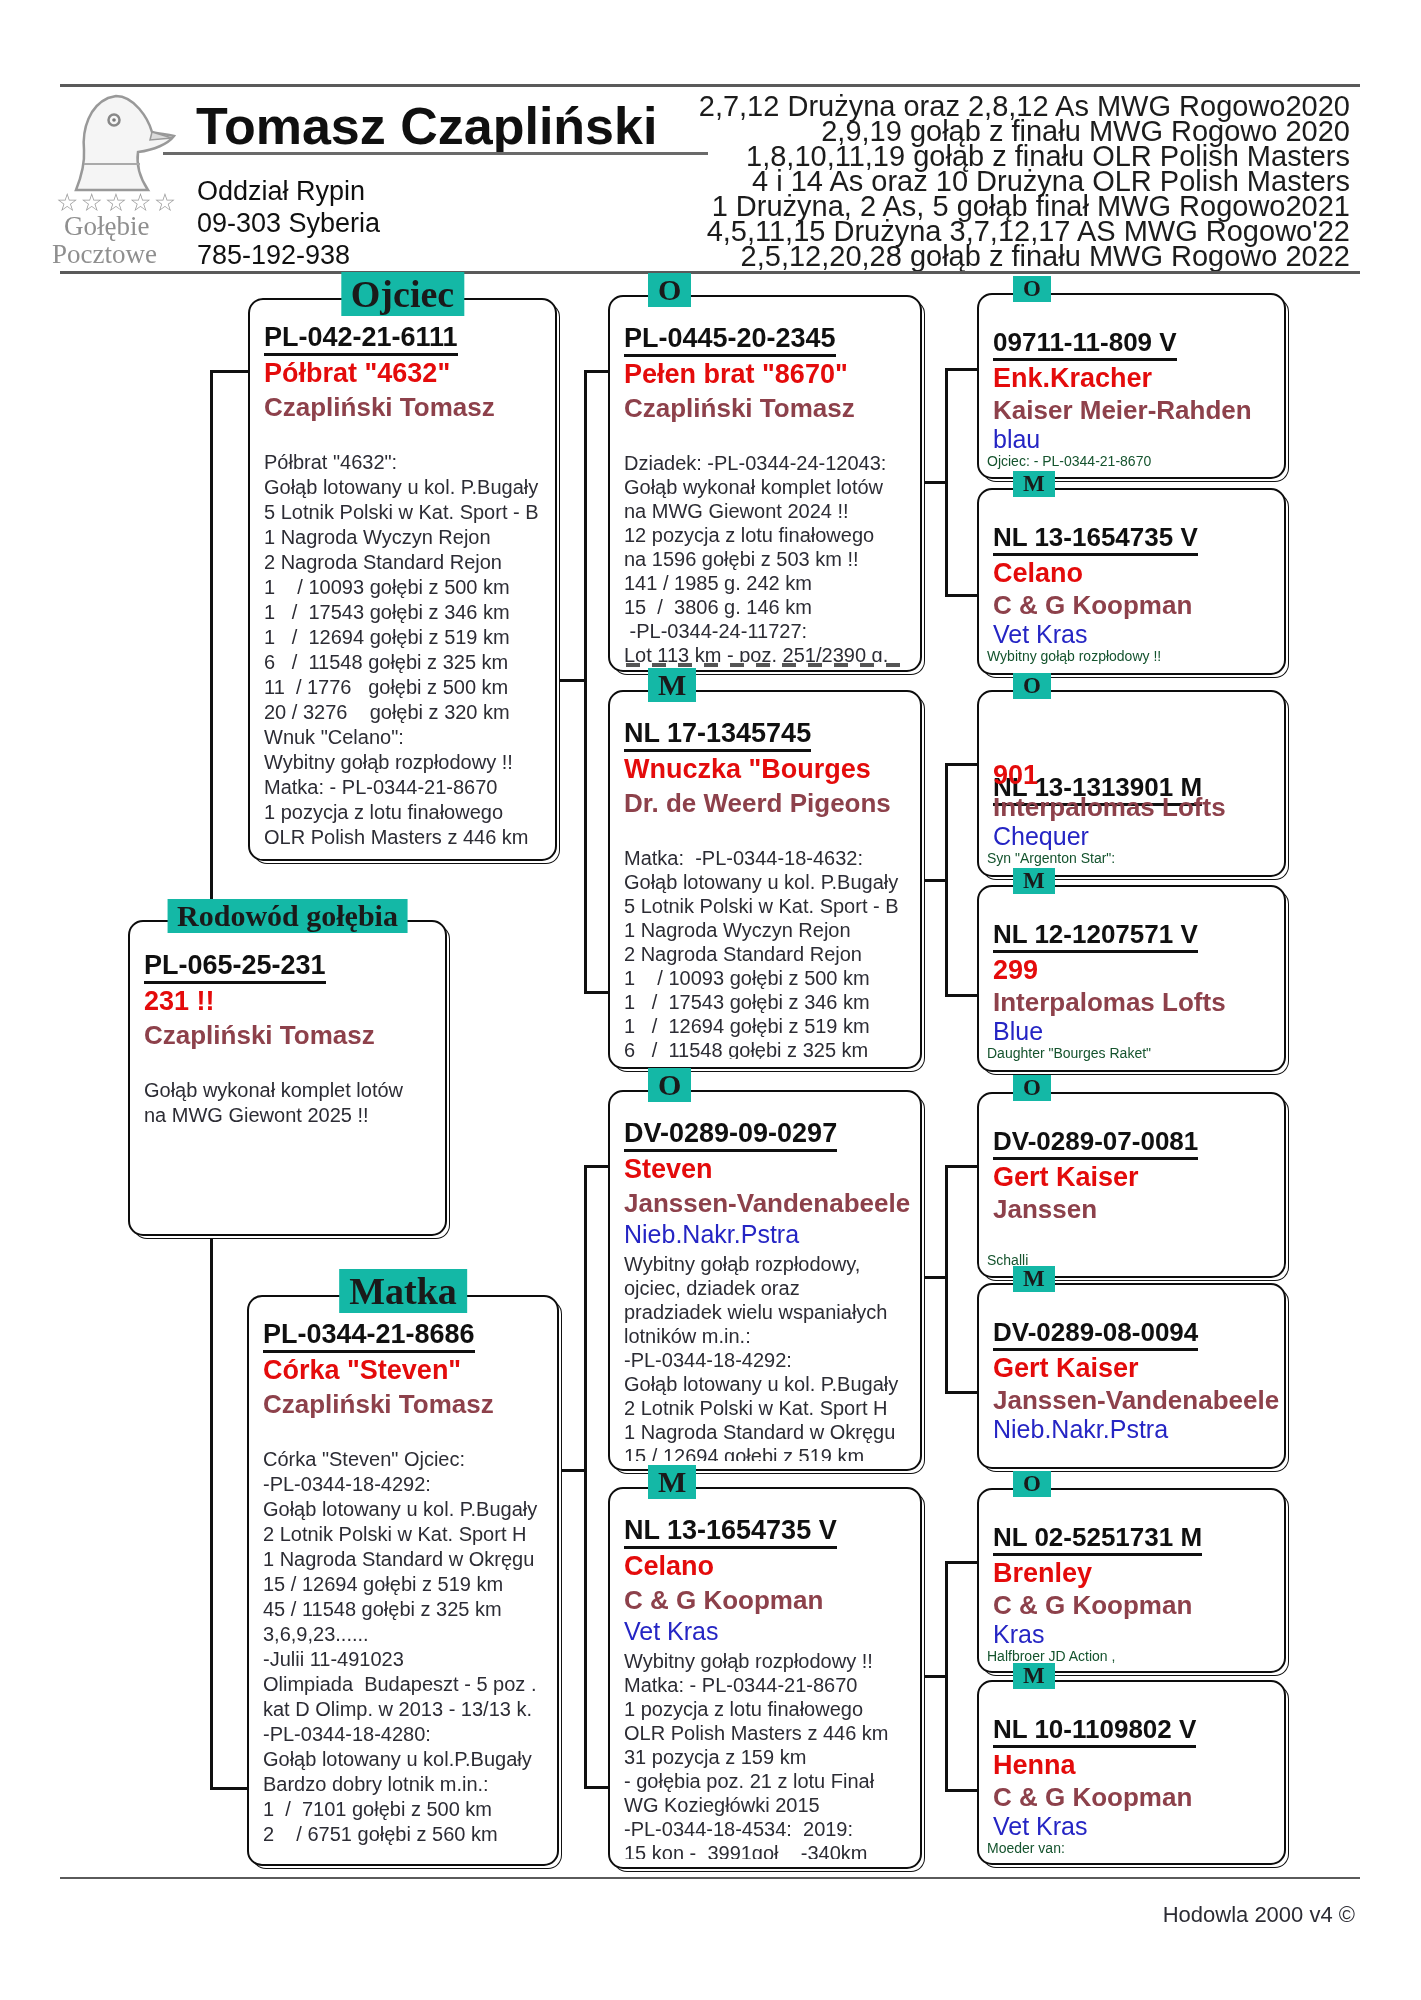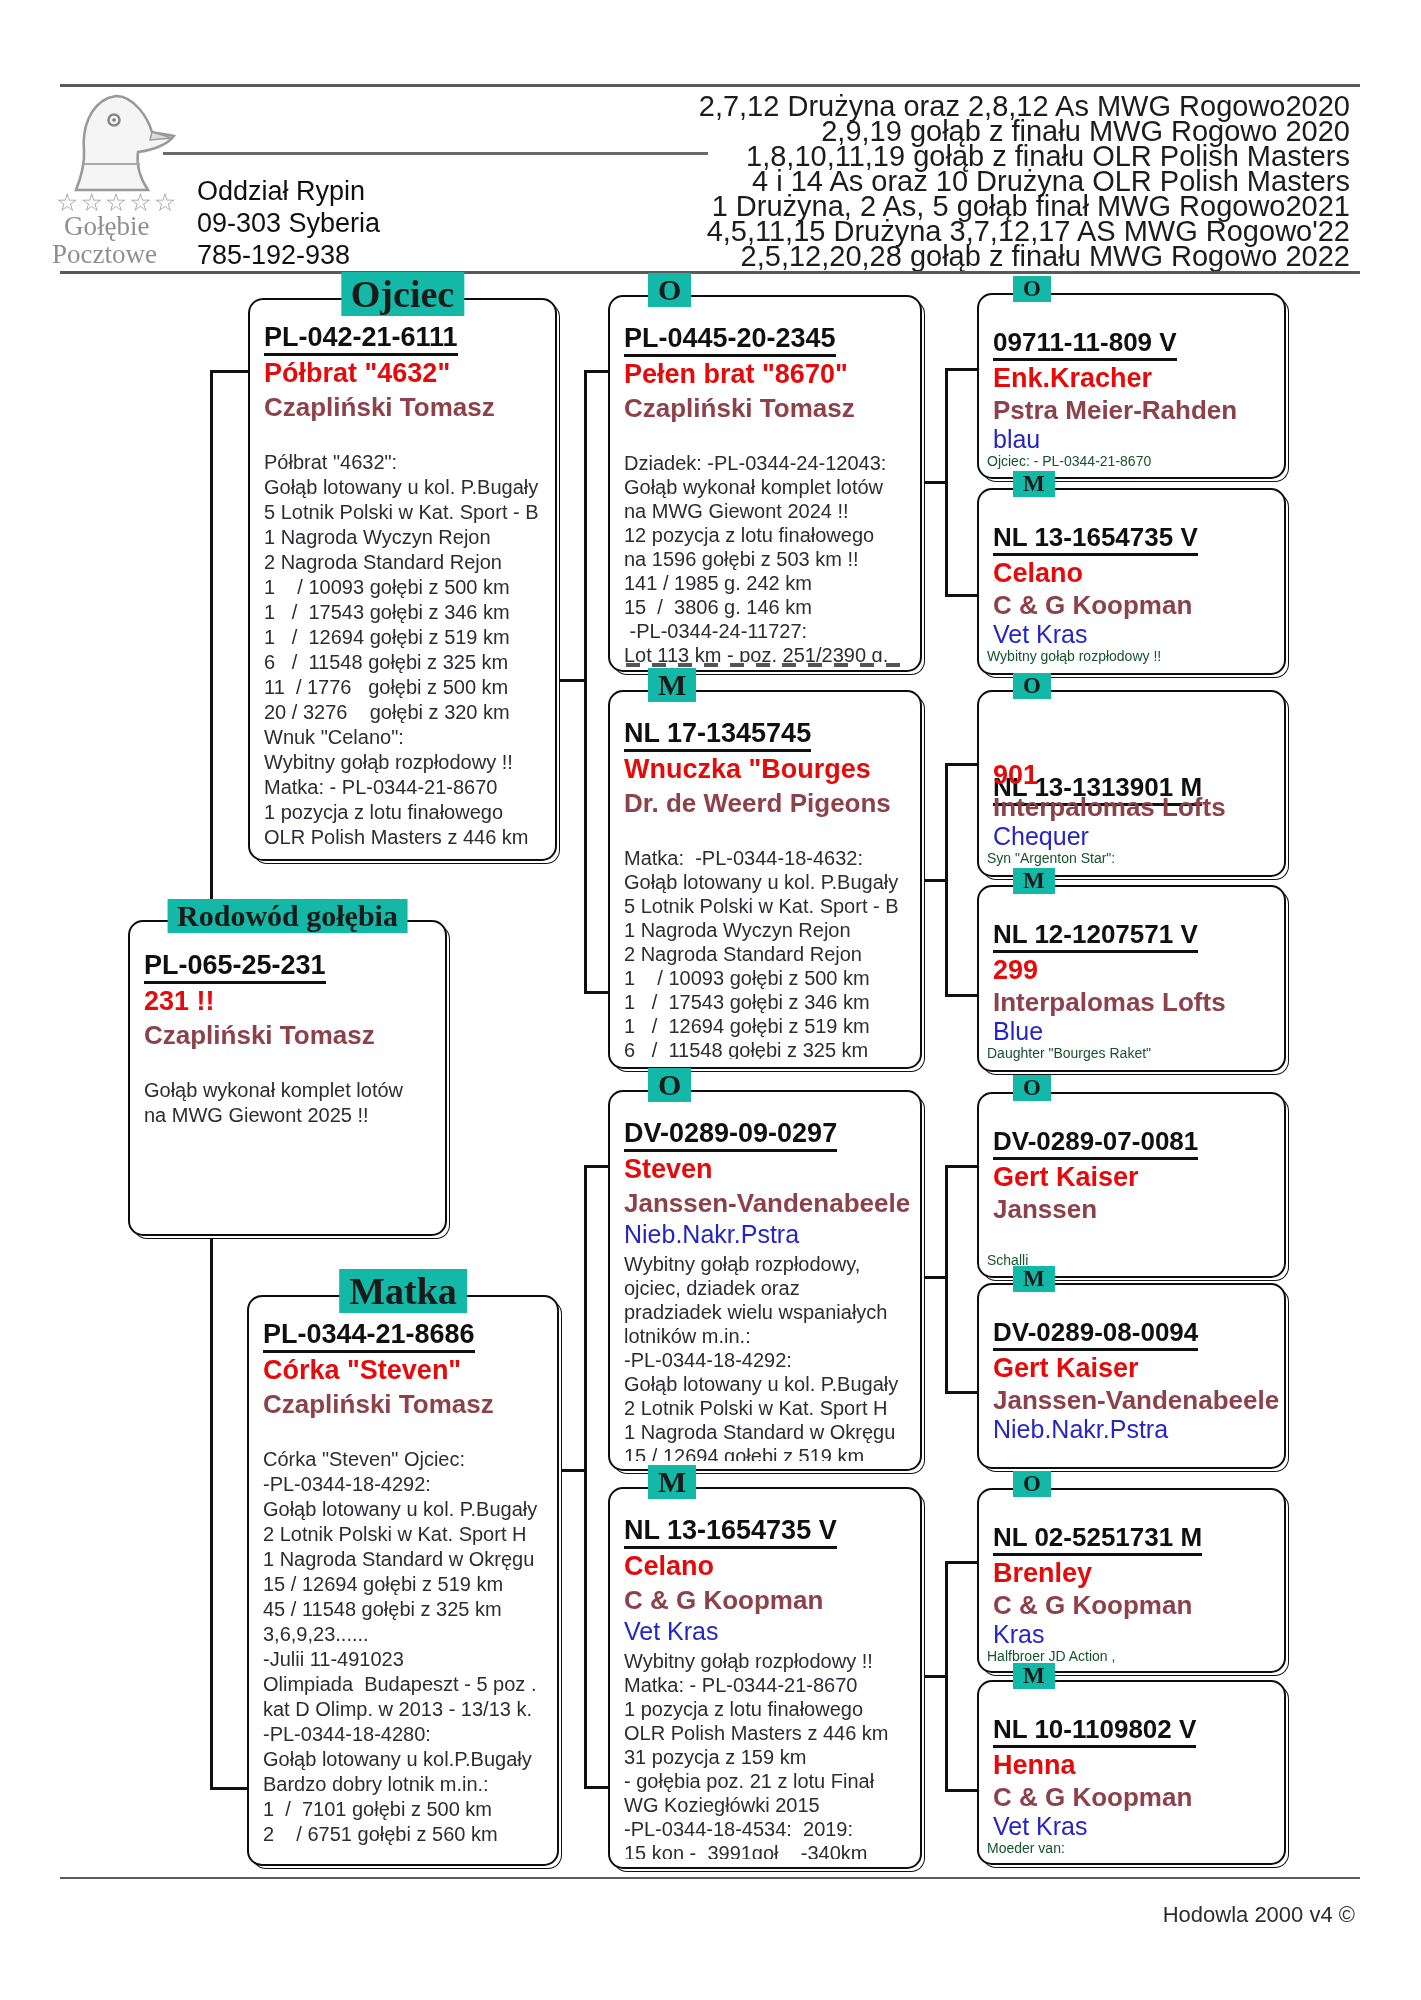--- a/index.html
+++ b/index.html
@@ -53,20 +53,21 @@
       <circle cx="44" cy="28" r="5.5" fill="none" stroke="#888" stroke-width="2.5"></circle>
       <circle cx="44" cy="28" r="1.8" fill="#777"></circle>
       <path d="M82 40 L102 46 L80 48 Z" fill="#dcdcdc" stroke="#999" stroke-width="1.5"></path>
       <path d="M14 72 L70 72" stroke="#aaa" stroke-width="2"></path>
     </svg>
   </div>
   <div class="abs logo-stars" style="left:56px;top:188px;">☆☆☆☆☆</div>
   <div class="abs logo-txt" style="left:64px;top:212px;">Gołębie</div>
   <div class="abs logo-txt" style="left:52px;top:240px;">Pocztowe</div>
 
+  <div id="breeder-name" class="abs" style="left:196px;top:96px;">Tomasz Czapliński</div>
   <div class="rule" style="left:163px;top:152px;width:545px;height:3px;background:#6a6a6a;"></div>
   <div class="abs addr" style="left:197px;top:176px;">Oddział Rypin</div>
   <div class="abs addr" style="left:197px;top:208px;">09-303 Syberia</div>
   <div class="abs addr" style="left:197px;top:240px;">785-192-938</div>
 
   <div id="achievements" class="abs" style="right:71px;top:94px;">2,7,12 Drużyna oraz 2,8,12 As MWG Rogowo2020
 2,9,19 gołąb z finału MWG Rogowo 2020
 1,8,10,11,19 gołąb z finału OLR Polish Masters
 4 i 14 As oraz 10 Drużyna OLR Polish Masters
 1 Drużyna, 2 As, 5 gołąb finał MWG Rogowo2021
@@ -229,21 +230,21 @@
 - gołębia poz. 21 z lotu Finał
 WG Koziegłówki 2015
 -PL-0344-18-4534:  2019:
 15 kon -  3991goł    -340km</div>
   </div>
 
   <div class="bx g3" style="left:977px;top:293px;width:305px;height:182px;">
     <span class="lbl lbl-tag3">O</span>
     <div class="ring" style="top:32px;"><span>09711-11-809 V</span></div>
     <div class="nm" style="top:68px;">Enk.Kracher</div>
-    <div class="br" style="top:100px;">Pstra  Meier-Rahden</div>
+    <div class="br" style="top:100px;">Kaiser  Meier-Rahden</div>
     <div class="cl" style="top:130px;">blau</div>
     <div class="nt" style="top:158px;">Ojciec: - PL-0344-21-8670</div>
   </div>
 
   <div class="bx g3" style="left:977px;top:488px;width:305px;height:183px;">
     <span class="lbl lbl-tag3">M</span>
     <div class="ring" style="top:32px;"><span>NL 13-1654735 V</span></div>
     <div class="nm" style="top:68px;">Celano</div>
     <div class="br" style="top:100px;">C &amp; G Koopman</div>
     <div class="cl" style="top:130px;">Vet Kras</div>

